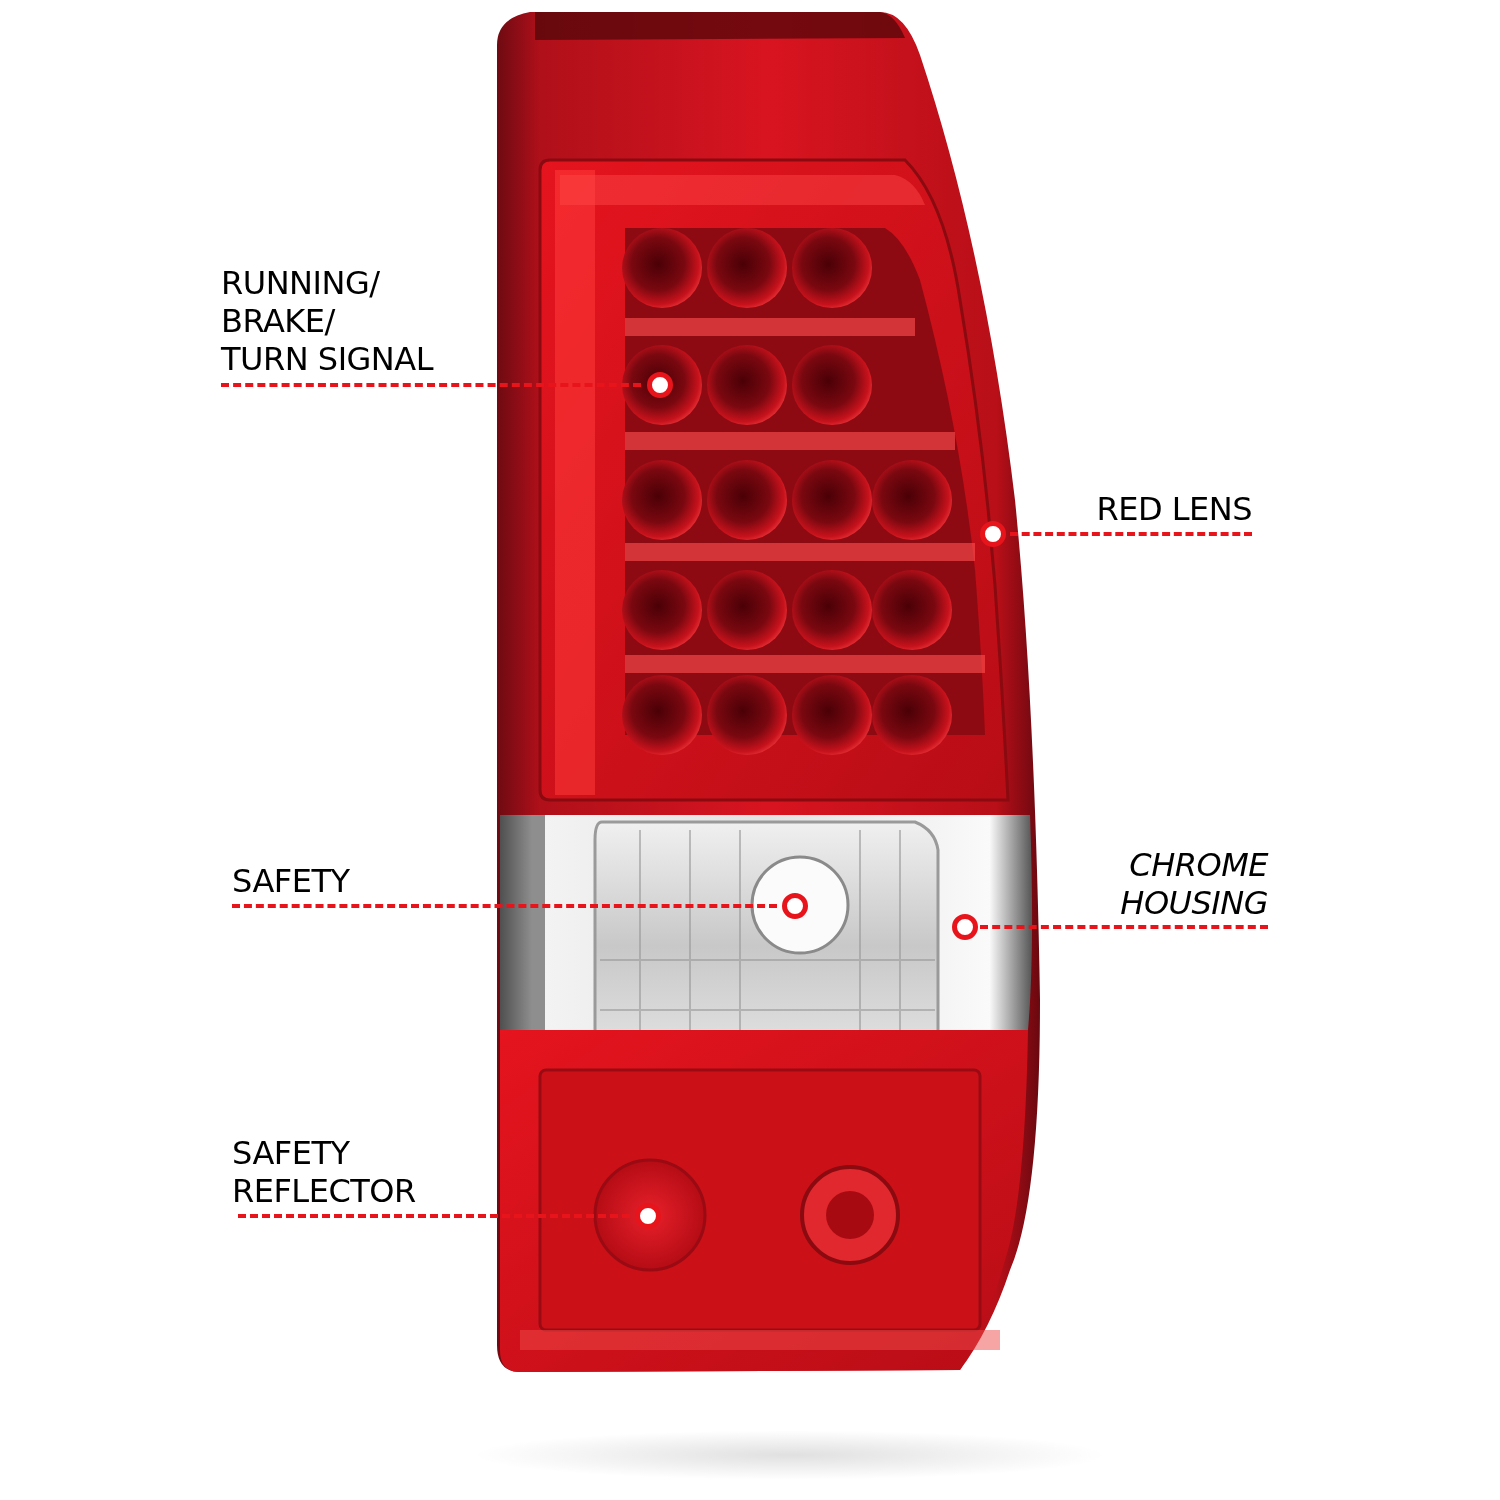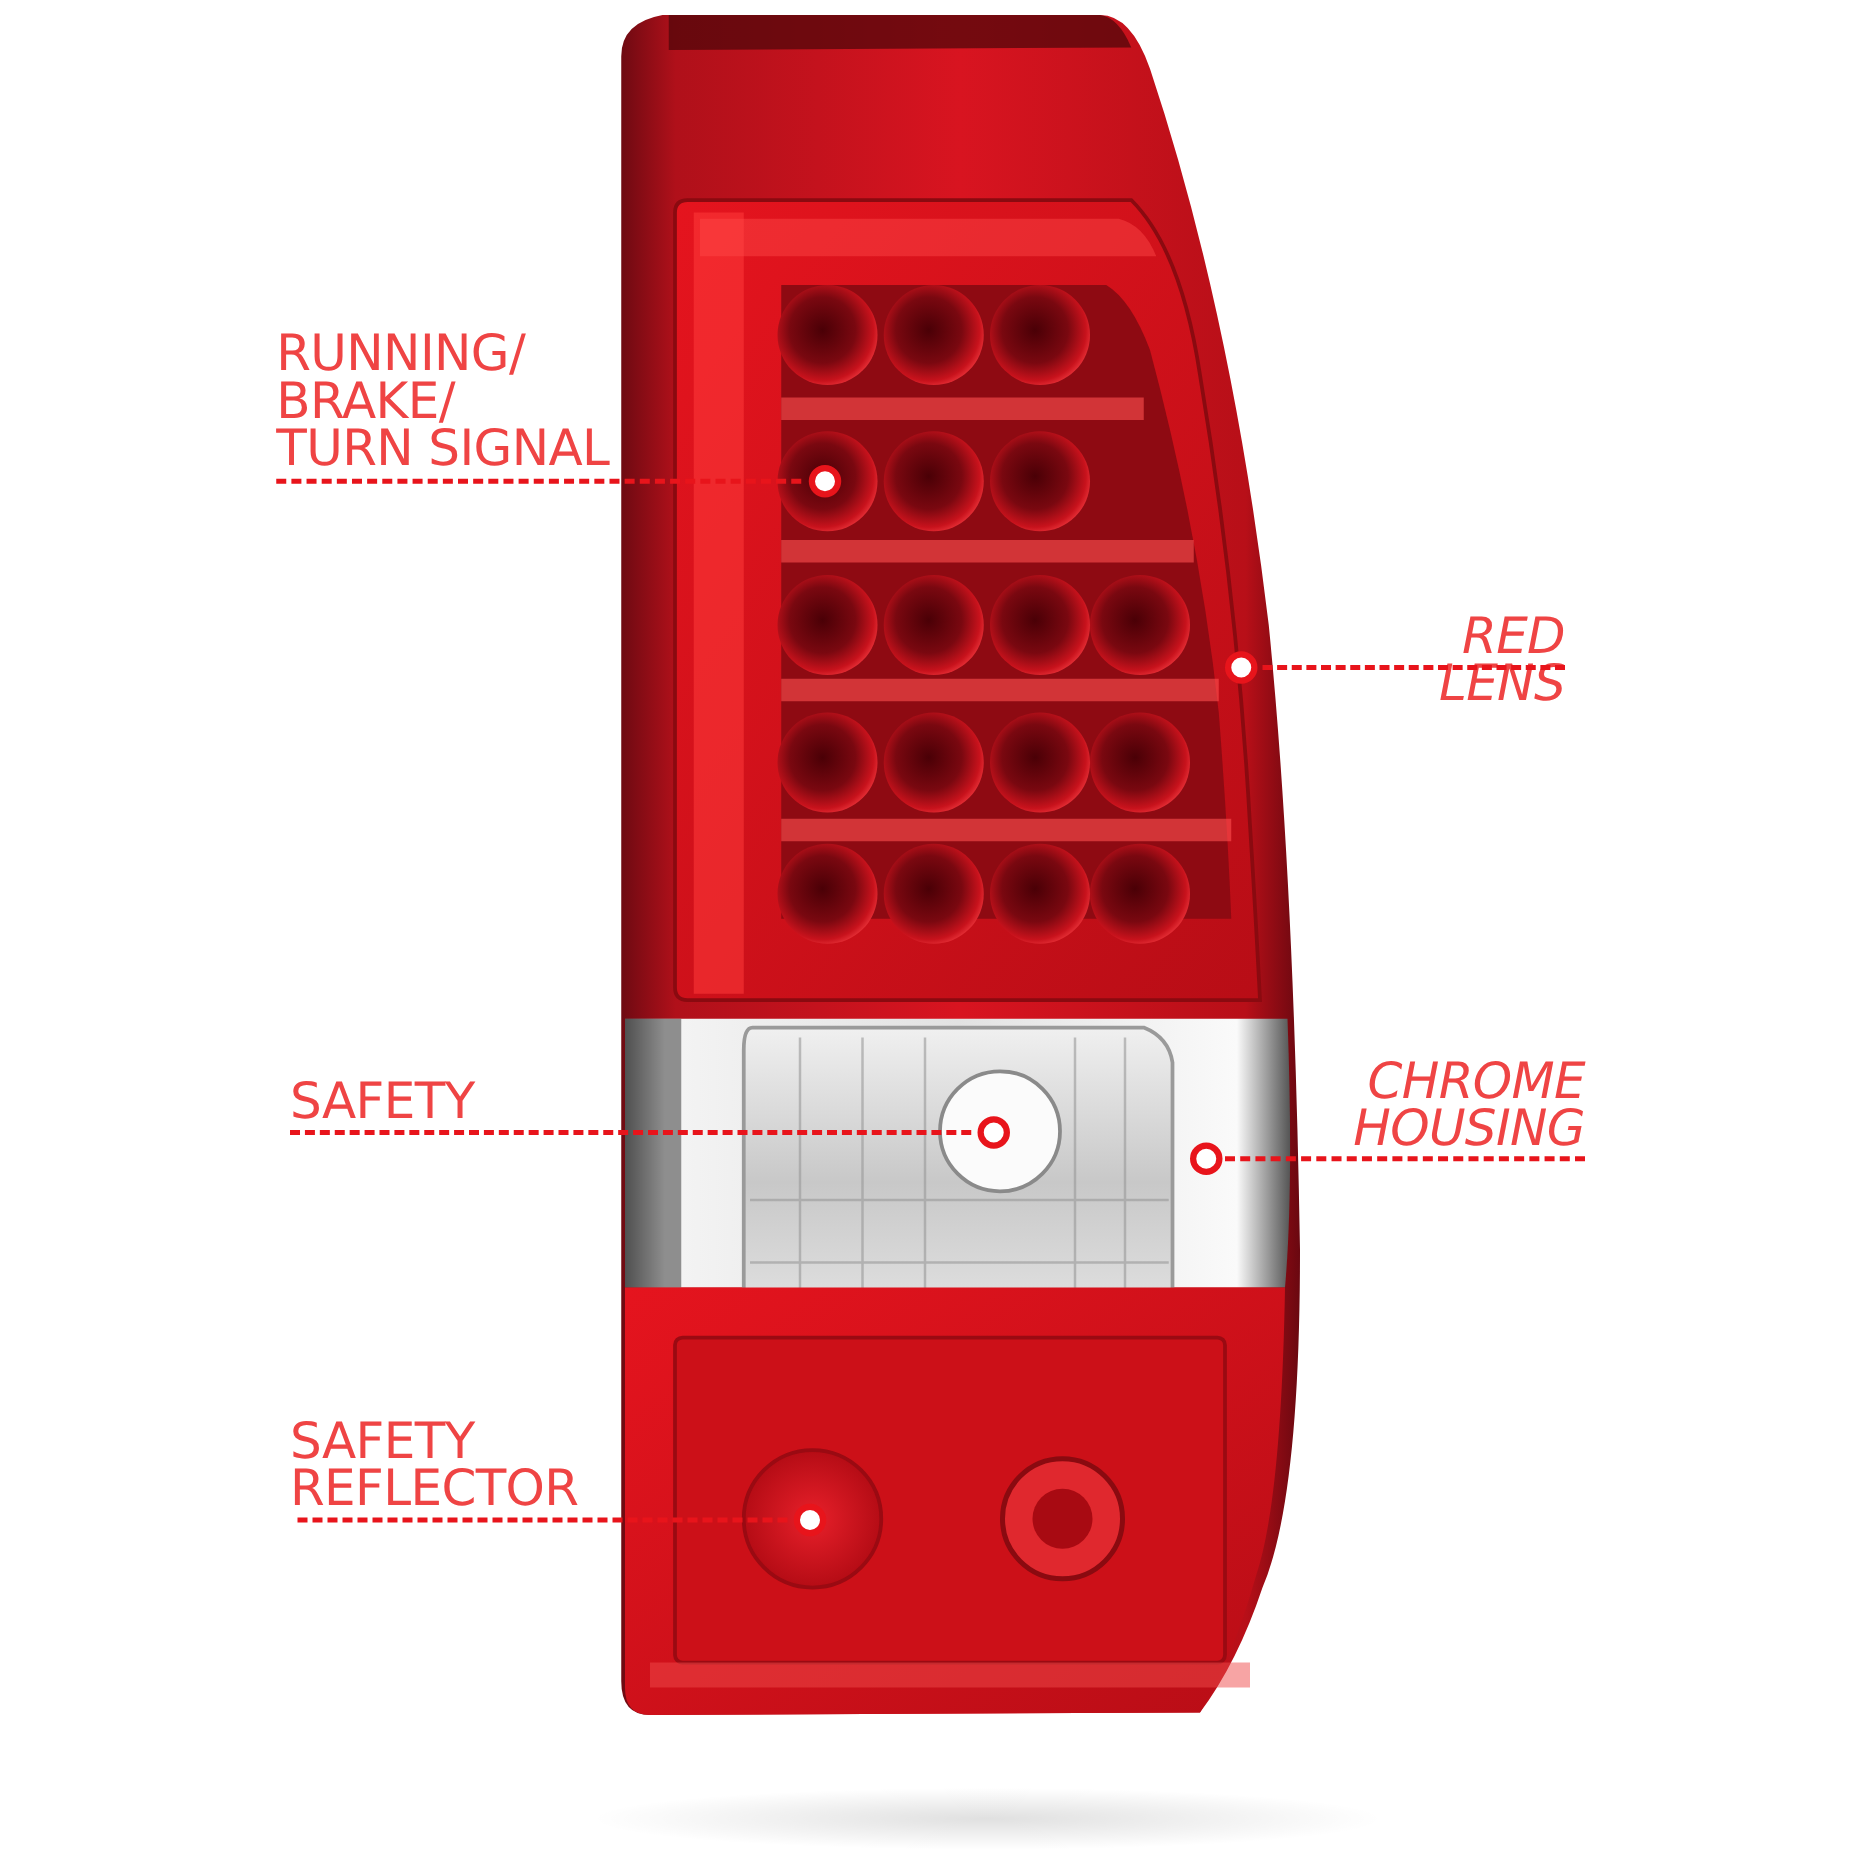--- a/index.html
+++ b/index.html
@@ -1,19 +1,19 @@
 <!DOCTYPE html>
 <html><head>
 <meta charset="utf-8">
 <style>
   html,body{margin:0;padding:0;background:#ffffff;}
   body{width:1500px;height:1500px;position:relative;overflow:hidden;font-family:"DejaVu Sans","Liberation Sans",sans-serif;}
   .stage{position:absolute;left:0;top:0;width:1500px;height:1500px;}
   .shadow{position:absolute;left:470px;top:1430px;width:640px;height:50px;border-radius:50%;background:radial-gradient(ellipse at center, rgba(0,0,0,0.12), rgba(0,0,0,0) 70%);}
-  .label{position:absolute;color:#ef4444;font-size:40px;line-height:38px;letter-spacing:-0.5px;white-space:pre-line;}
+  .label{position:absolute;color:#000000;font-size:32px;line-height:38px;letter-spacing:-0.5px;white-space:pre-line;}
   .label.right{text-align:right;}
   .leader{position:absolute;height:0;border-top:4px dashed #e8141b;}
   .dot{position:absolute;width:16px;height:16px;border-radius:50%;background:#fff;border:5px solid #e8141b;box-sizing:content-box;transform:translate(-13px,-13px);}
 </style>
 </head>
 <body>
 
 <div class="stage">
   <div class="shadow"></div>
 
@@ -122,21 +122,21 @@
     <circle cx="850" cy="1215" r="24" fill="#a80a12"></circle>
     <rect x="520" y="1330" width="480" height="20" fill="#f04a4a" opacity="0.5"></rect>
   </svg>
 
   <div class="label" style="left:221px;top:264px;">RUNNING/
 BRAKE/
 TURN SIGNAL</div>
   <div class="leader" style="left:221px;top:383px;width:420px;"></div>
   <div class="dot" style="left:660px;top:385px;"></div>
 
-  <div class="label right" style="left:1060px;top:490px;width:192px;font-style:italic;">RED LENS</div>
+  <div class="label right" style="left:1060px;top:490px;width:192px;">RED LENS</div>
   <div class="leader" style="left:1010px;top:532px;width:242px;"></div>
   <div class="dot" style="left:993px;top:534px;"></div>
 
   <div class="label" style="left:232px;top:862px;">SAFETY</div>
   <div class="leader" style="left:232px;top:904px;width:545px;"></div>
   <div class="dot" style="left:795px;top:906px;"></div>
 
   <div class="label right" style="left:1060px;top:846px;width:208px;font-style:italic;">CHROME
 HOUSING</div>
   <div class="leader" style="left:980px;top:925px;width:288px;"></div>

